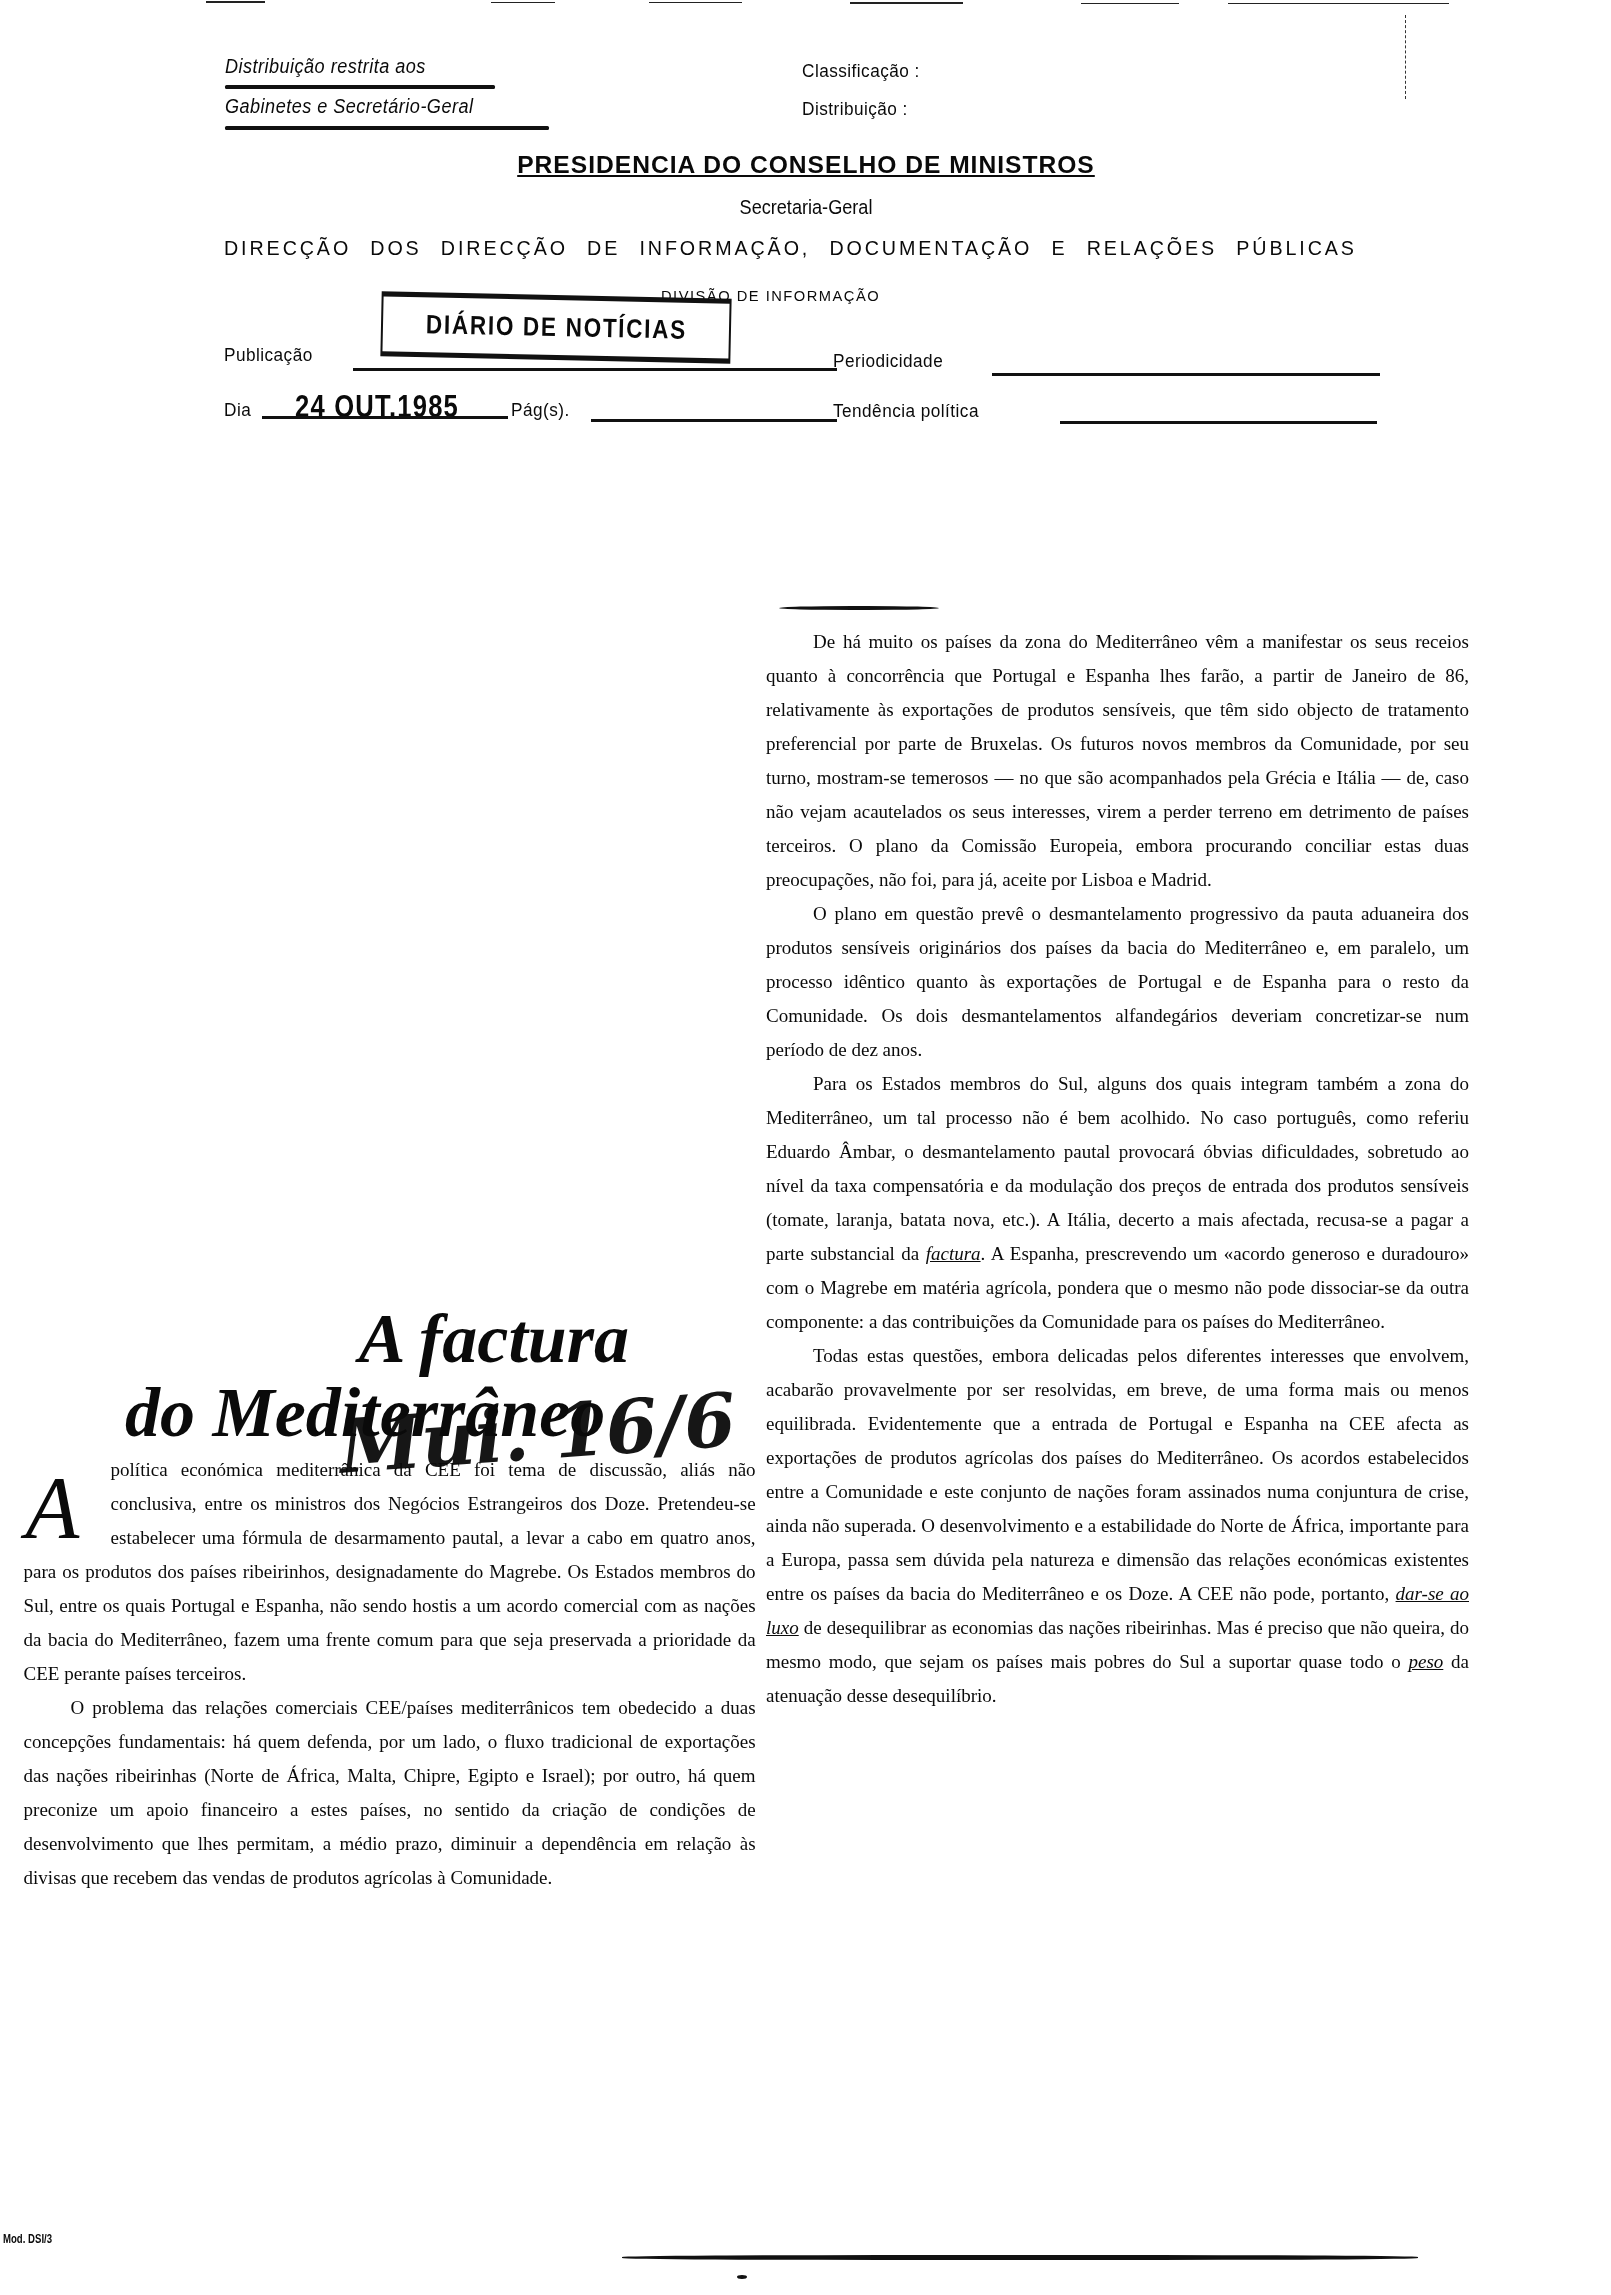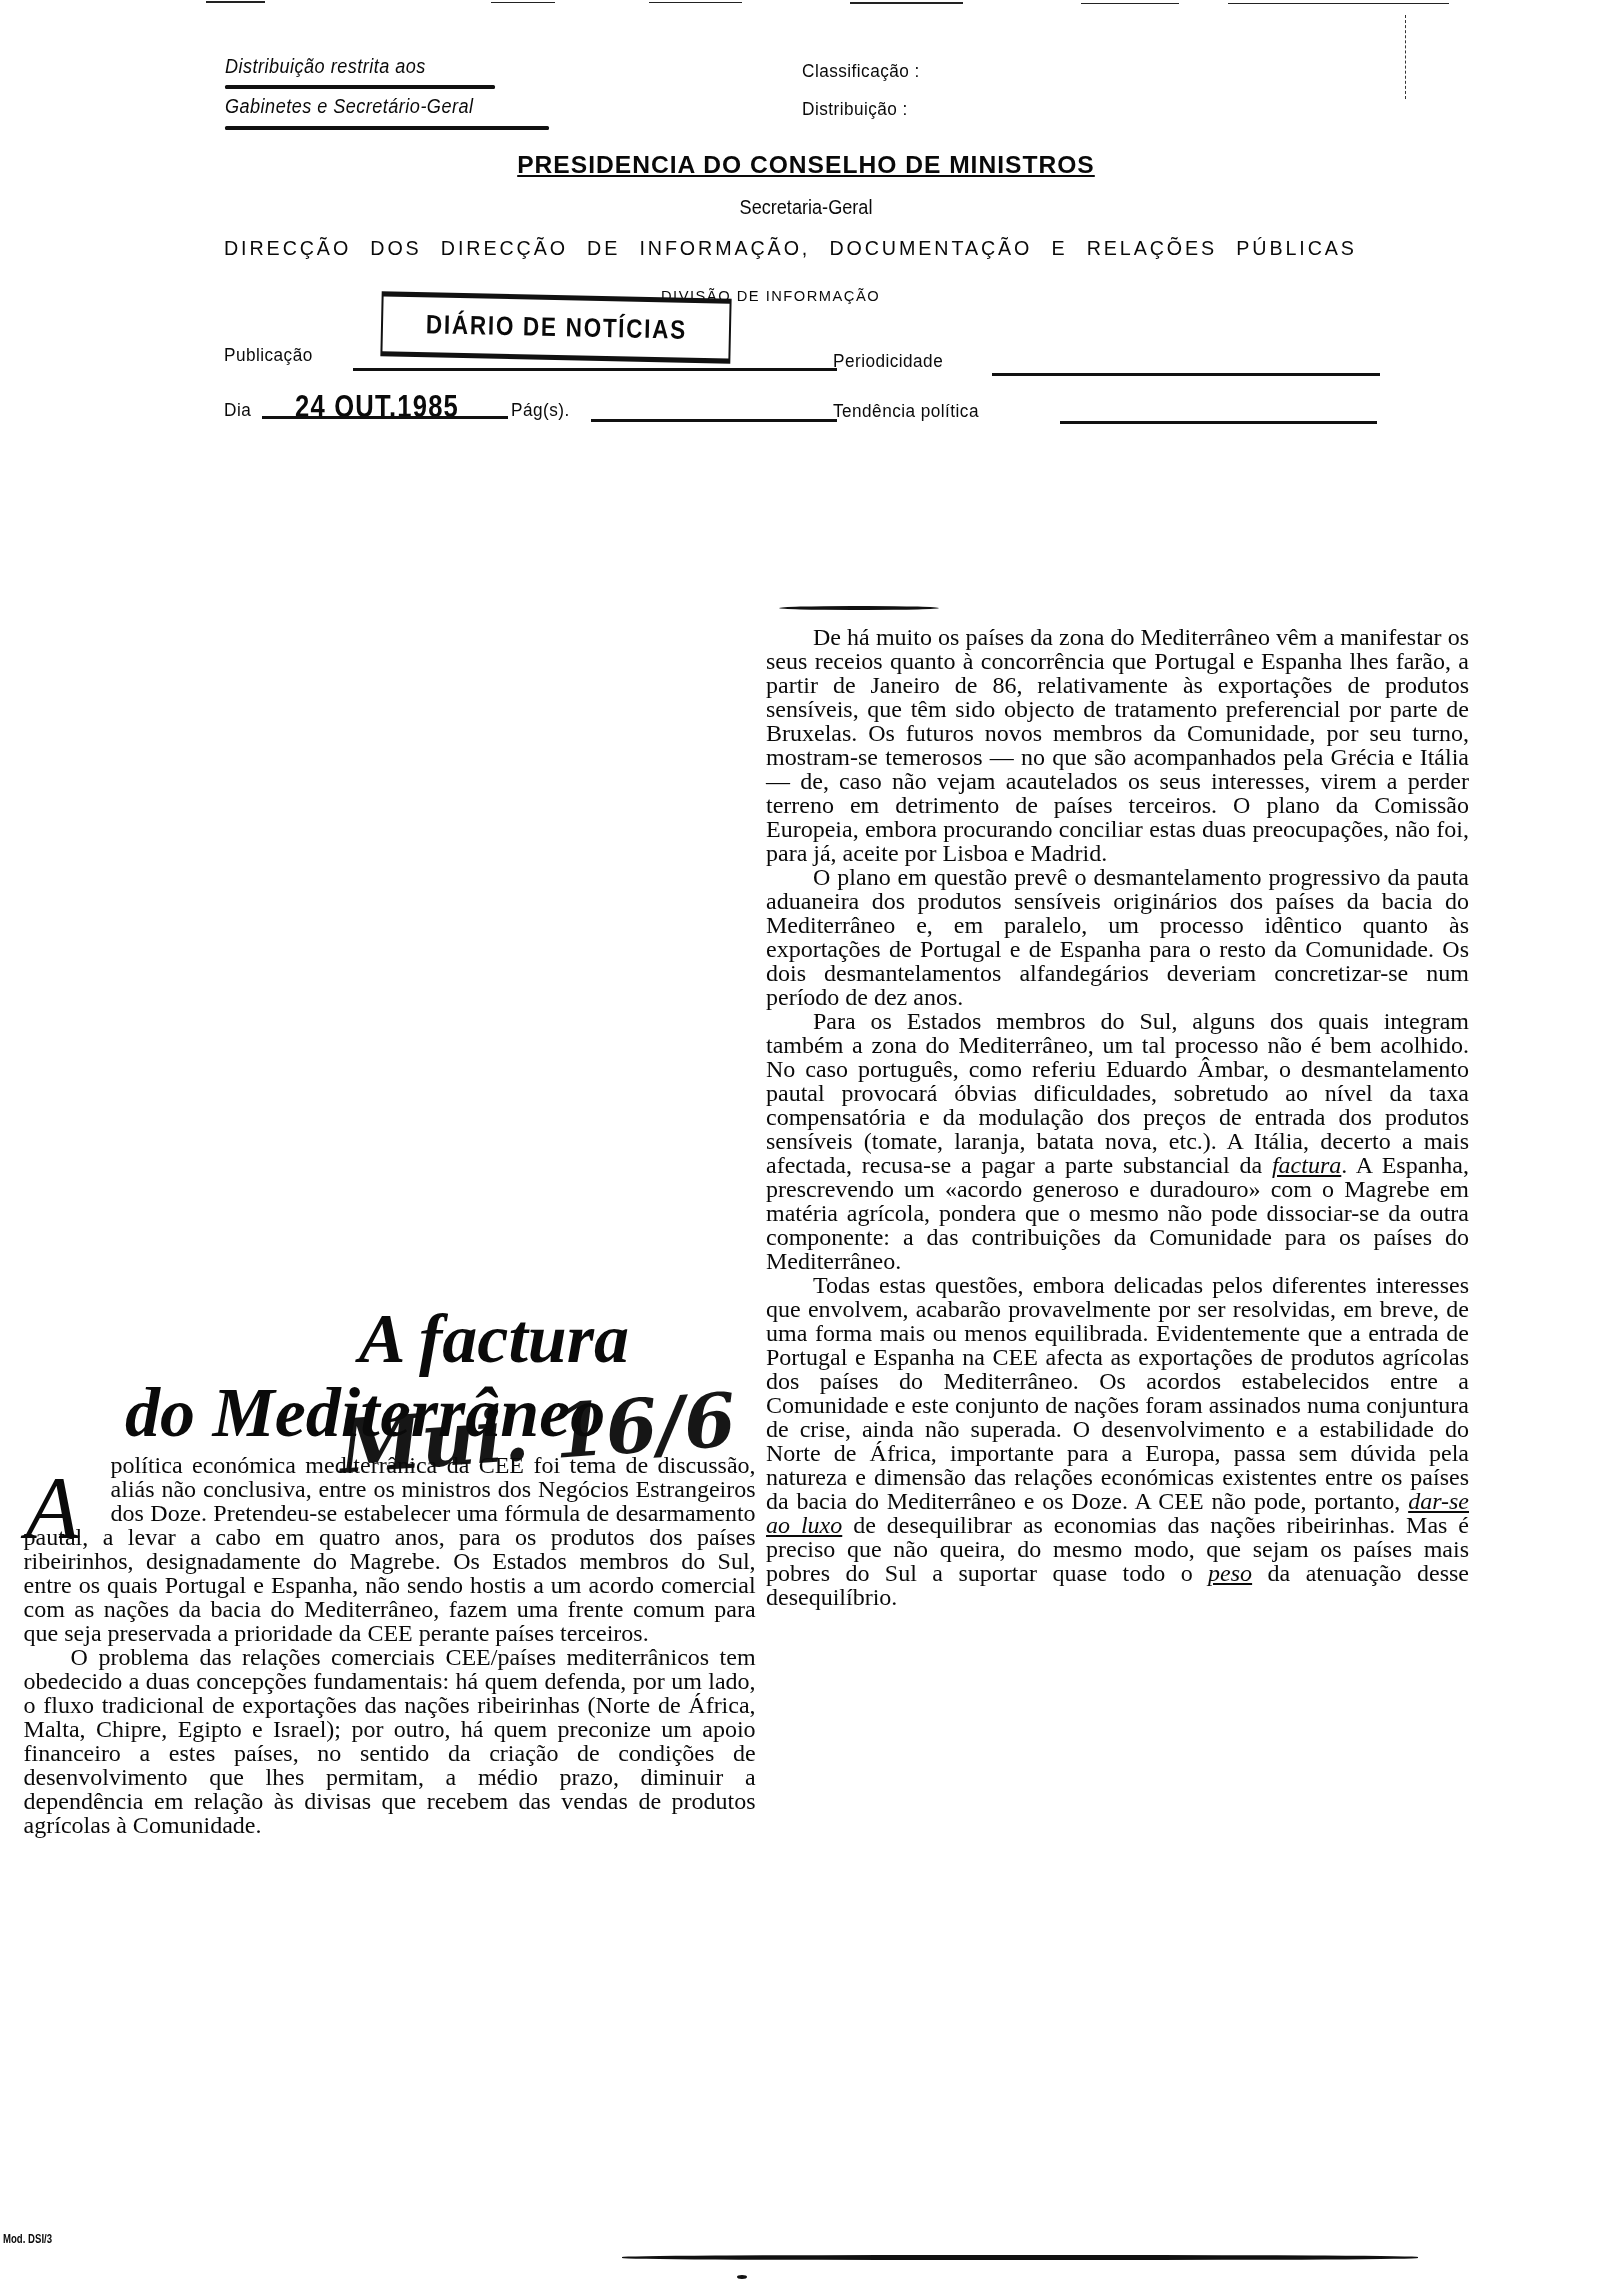--- a/index.html
+++ b/index.html
@@ -19,21 +19,21 @@
   .org-sub { font-size: 19.7px; width: 1612px; left: 0; text-align: center; transform: scaleX(0.92); }
   .org-dept { font-size: 19.7px; letter-spacing: 2.9px; word-spacing: 10.8px; }
   .div-info { font-size: 14.7px; letter-spacing: 1.5px; text-align: right; }
   .stamp-box { border-left: 2.5px solid #111; border-right: 2.5px solid #111; border-top: 5.9px solid #111; border-bottom: 5.9px solid #111; transform: rotate(1.2deg); display:flex; align-items:center; justify-content:center; }
   .stamp-text { font-size: 26.5px; font-weight: bold; letter-spacing: 2px; transform: scaleX(0.85); }
   .field-line { position: absolute; height: 2.5px; background: #111; }
   .date-stamp { font-size: 32px; font-weight: bold; letter-spacing: 1.5px; transform: scaleX(0.8); transform-origin: left; }
 
   
   .separator { position: absolute; height: 4.4px; background: #111; border-radius: 50%; }
-  .col { position: absolute; font-size: 24px; line-height: 24px; text-align: justify; hyphens: none; }
+  .col { position: absolute; font-size: 19px; line-height: 34px; text-align: justify; hyphens: none; }
   .col p { margin: 0; text-indent: 47px; }
   .col p.noindent { text-indent: 0; }
   .col .it { font-style: italic; text-decoration: underline; }
   .headline { font-style: italic; font-weight: bold; font-size: 70px; line-height: 74px; text-align: right; }
   .dropcap { font-size: 88px; line-height: 88px; font-style: italic; }
   .signature { font-family: "DejaVu Serif", serif; font-style: italic; font-size: 74px; font-weight: bold; transform: rotate(-4deg); opacity: 0.95; }
   .footer-code { font-size: 12.8px; font-weight: bold; transform: scaleX(0.75); transform-origin: left; }
   .bottom-rule { position: absolute; height: 4.9px; background: #111; border-radius: 40%; }
 </style>
 </head>

